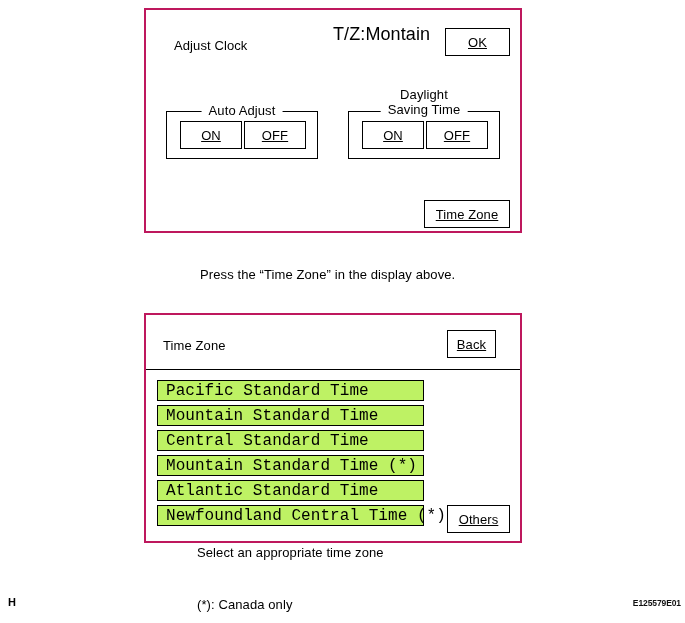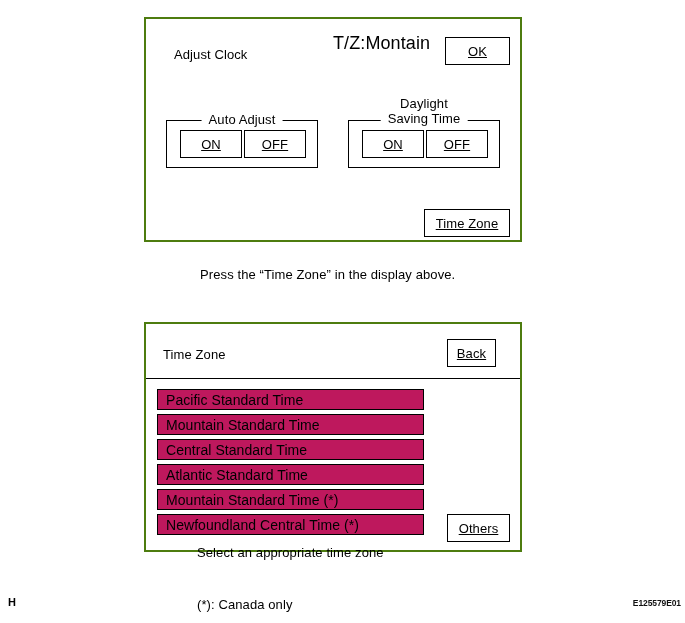--- a/index.html
+++ b/index.html
@@ -14,24 +14,23 @@
     position: relative;
     font-family: "Liberation Sans", sans-serif;
     color: #000000;
     overflow: hidden;
     -webkit-font-smoothing: antialiased;
   }
 
   
   .screen {
     position: absolute;
-    border: 2px solid #4d7c0f;
+    border: 2px solid #be185d;
     background: #fff;
     box-sizing: border-box;
-    margin-top: 9px;
   }
 
   
   #screen-clock {
     left: 144px;
     top: 8px;
     width: 378px;
     height: 225px;
   }
   .clock-title {
@@ -147,28 +146,29 @@
     position: absolute;
     left: 11px;
     top: 65px;
     width: 267px;
   }
   .tz-item {
     position: relative;
     height: 21px;
     border: 1.5px solid #000;
     box-sizing: border-box;
-    background: #be185d;
+    background: #bef264;
     display: flex;
     align-items: center;
     padding-left: 8px;
-    font-size: 14px;
+    font-size: 16px;
     white-space: nowrap;
     letter-spacing: .05px;
     margin-bottom: 4px;
+    font-family: Liberation Mono, monospace;
   }
 
   
   #mark-h {
     position: absolute;
     left: 8px;
     top: 596px;
     font-size: 11px;
     font-weight: bold;
     letter-spacing: .2px;
@@ -219,22 +219,22 @@
   <div class="tz-title">Time Zone</div>
 
   <div class="btn" id="btn-back">Back</div>
 
   <div class="tz-divider"></div>
 
   <div class="tz-list" id="tz-list">
     <div class="tz-item">Pacific Standard Time</div>
     <div class="tz-item">Mountain Standard Time</div>
     <div class="tz-item">Central Standard Time</div>
+    <div class="tz-item">Mountain Standard Time (*)</div>
     <div class="tz-item">Atlantic Standard Time</div>
-    <div class="tz-item">Mountain Standard Time (*)</div>
     <div class="tz-item">Newfoundland Central Time (*)</div>
   </div>
 
   <div class="btn" id="btn-others">Others</div>
 </div>
 
 <div class="caption" id="caption-select">Select an appropriate time zone</div>
 
 <div class="caption" id="caption-note">(*): Canada only</div>
 

